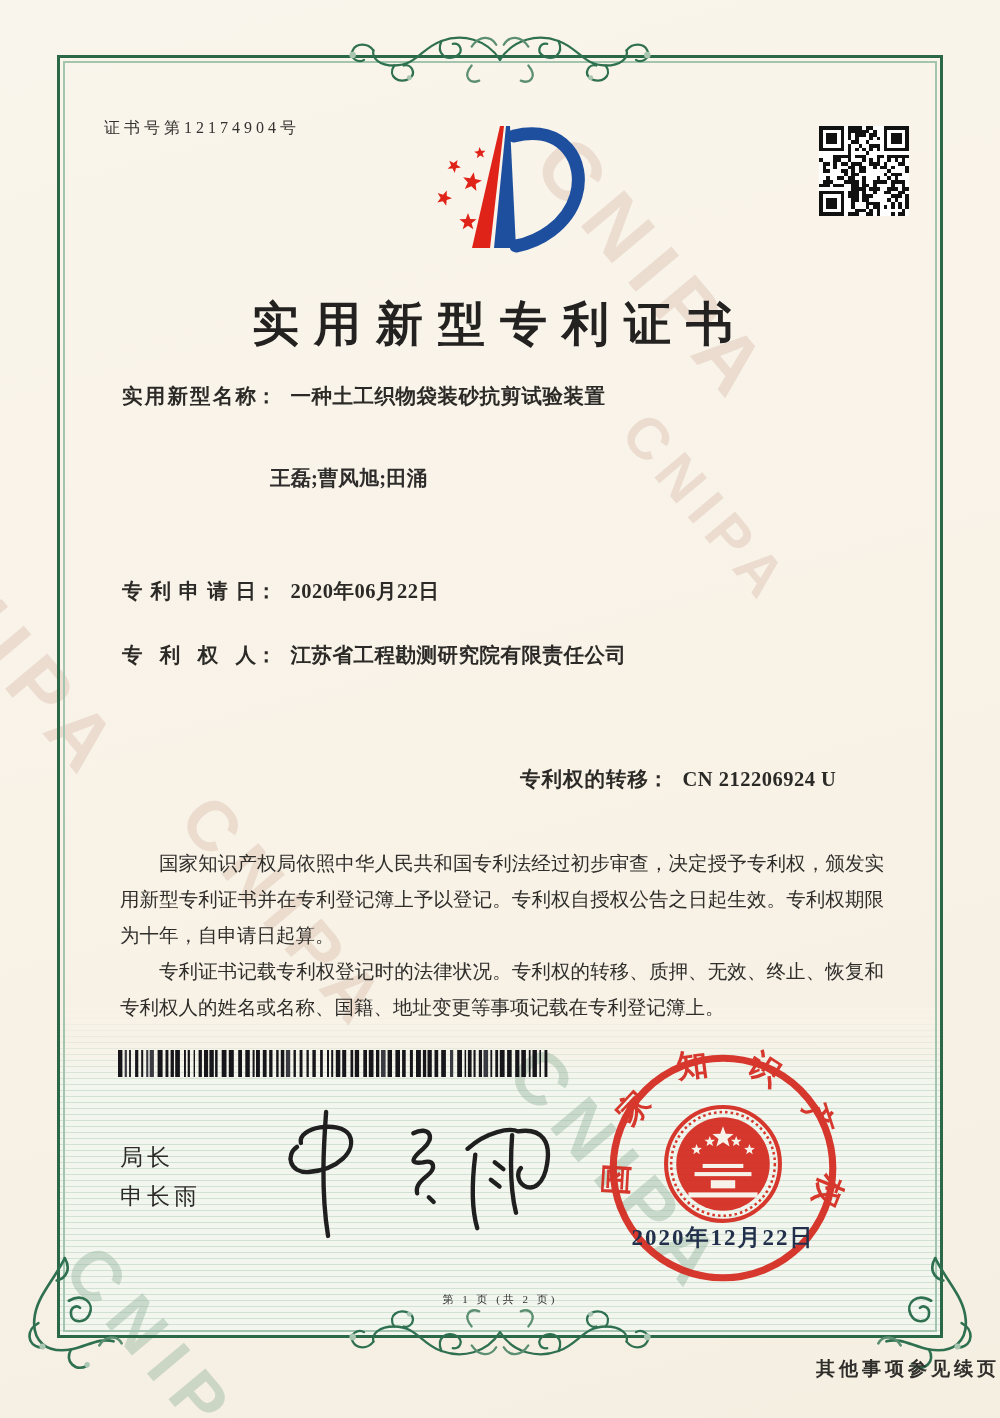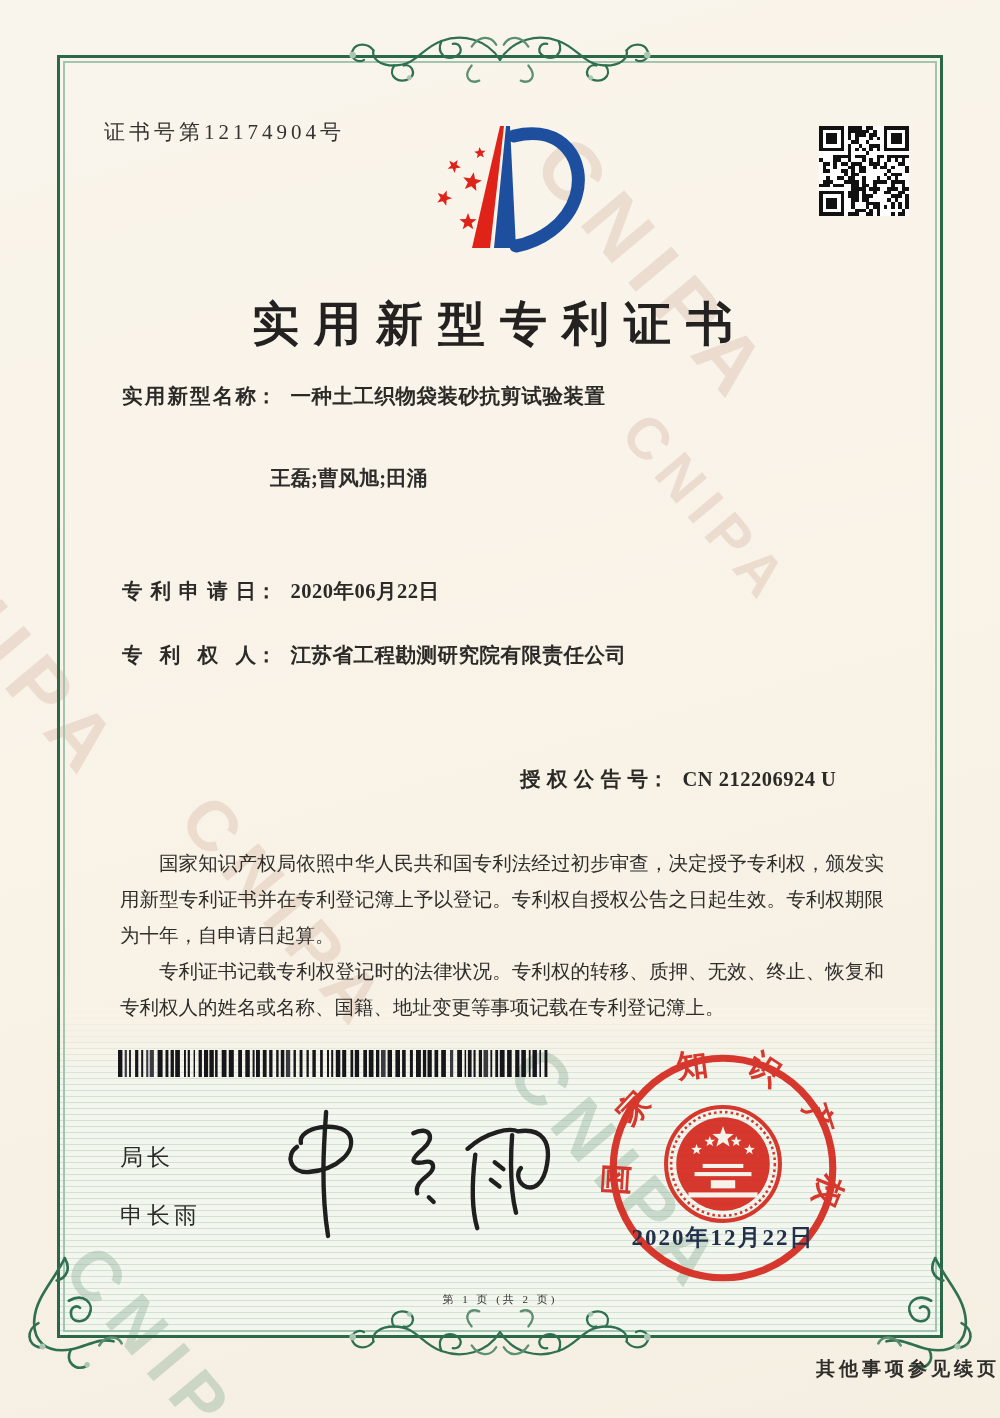--- a/index.html
+++ b/index.html
@@ -25,37 +25,37 @@
   }
   .guilloche-fade{position:absolute;left:60px;top:1008px;width:880px;height:80px;z-index:0;
     background:linear-gradient(180deg,#f8f2e7 0,rgba(248,242,231,0) 100%);}
   
   .frame{position:absolute;left:57px;top:55px;width:880px;height:1277px;
     border:3px solid #2a6848;z-index:2;pointer-events:none;}
   .frame-inner{position:absolute;inset:3px;border:2px solid #a3c4ae;}
   .orn{position:absolute;z-index:3;pointer-events:none;}
   
   .content{position:absolute;inset:0;z-index:4;}
-  .cert-no{position:absolute;left:104px;top:118px;font-size:21px;letter-spacing:4px;color:#33322f;text-align:center;}
+  .cert-no{position:absolute;left:104px;top:118px;font-size:16px;letter-spacing:4px;color:#33322f;text-align:center;}
   .logo{position:absolute;left:424px;top:120px;width:175px;height:138px;}
   .qr{position:absolute;left:819px;top:126px;width:90px;height:90px;}
   .title{position:absolute;left:0;top:260px;width:100%;text-align:center;
     font-size:47px;font-weight:700;letter-spacing:15px;color:#232220;margin-top:33px;}
   .frow{position:absolute;left:122px;font-size:20.5px;font-weight:600;color:#2b2a27;white-space:nowrap;}
   .flabel{display:inline-block;width:134px;text-align:justify;text-align-last:justify;vertical-align:top;}
   .fcolon{display:inline-block;margin-right:14px;}
   .fvalue{letter-spacing:0.5px;}
   .frow2{position:absolute;left:122px;font-size:20.5px;font-weight:600;white-space:nowrap;}
   .paras{position:absolute;left:120px;top:846px;width:764px;font-size:19.5px;
     line-height:1.84;color:#2f2e2b;text-align:justify;}
   .paras p{margin:0;text-indent:2em;}
   .barcode{position:absolute;left:118px;top:1050px;width:434px;height:27px;}
   .director-block{position:absolute;left:120px;top:1142px;font-family:"Liberation Sans","DejaVu Sans",sans-serif;
     font-size:23px;font-weight:500;color:#2c2b29;letter-spacing:4px;}
-  .director-block .line2{margin-top:27px;text-align:right;}
+  .director-block .line2{margin-top:8px;text-align:right;}
   .signature{position:absolute;left:268px;top:1098px;width:310px;height:150px;}
   .seal{position:absolute;left:601px;top:1046px;width:244px;height:244px;z-index:5;}
   .seal-date{position:absolute;left:598px;top:1222px;width:250px;text-align:center;z-index:6;
     font-size:23px;font-weight:700;letter-spacing:2px;color:#22304c;}
   .page-info{position:absolute;left:0;top:1292px;width:100%;text-align:center;
     font-size:11px;letter-spacing:3px;color:#333;}
   .footer-note{position:absolute;left:0;top:1356px;width:100%;text-align:right;
     font-size:19px;letter-spacing:4px;color:#2f2e2b;font-weight:600;}
 </style>
 </head>
@@ -358,21 +358,21 @@
       <span class="flabel">实用新型名称</span><span class="fcolon">：</span><span class="fvalue">一种土工织物袋装砂抗剪试验装置</span>
     </div>
     <div class="frow2" style="top:464px;left:270px;">王磊;曹风旭;田涌</div>
     <div class="frow" style="top:577px;">
       <span class="flabel">专利申请日</span><span class="fcolon">：</span><span class="fvalue">2020年06月22日</span>
     </div>
     <div class="frow" style="top:641px;">
       <span class="flabel">专利权人</span><span class="fcolon">：</span><span class="fvalue">江苏省工程勘测研究院有限责任公司</span>
     </div>
     <div class="frow" style="top:765px;left:520px;">
-      <span class="flabel" style="width:128px;">授权公告号</span><span class="fcolon">：</span><span class="fvalue">CN 212206924 U</span>
+      <span class="flabel" style="width:128px;">专利权的转移</span><span class="fcolon">：</span><span class="fvalue">CN 212206924 U</span>
     </div>
 
     <div class="paras">
       <p>国家知识产权局依照中华人民共和国专利法经过初步审查，决定授予专利权，颁发实用新型专利证书并在专利登记簿上予以登记。专利权自授权公告之日起生效。专利权期限为十年，自申请日起算。</p>
       <p>专利证书记载专利权登记时的法律状况。专利权的转移、质押、无效、终止、恢复和专利权人的姓名或名称、国籍、地址变更等事项记载在专利登记簿上。</p>
     </div>
 
     <svg class="barcode" id="barcode-svg" viewBox="0 0 434 27" preserveAspectRatio="none">
         <rect x="0.0" y="0" width="4.4" height="27" fill="#15151a"></rect>
         <rect x="6.7" y="0" width="2.2" height="27" fill="#3a3a42"></rect>

